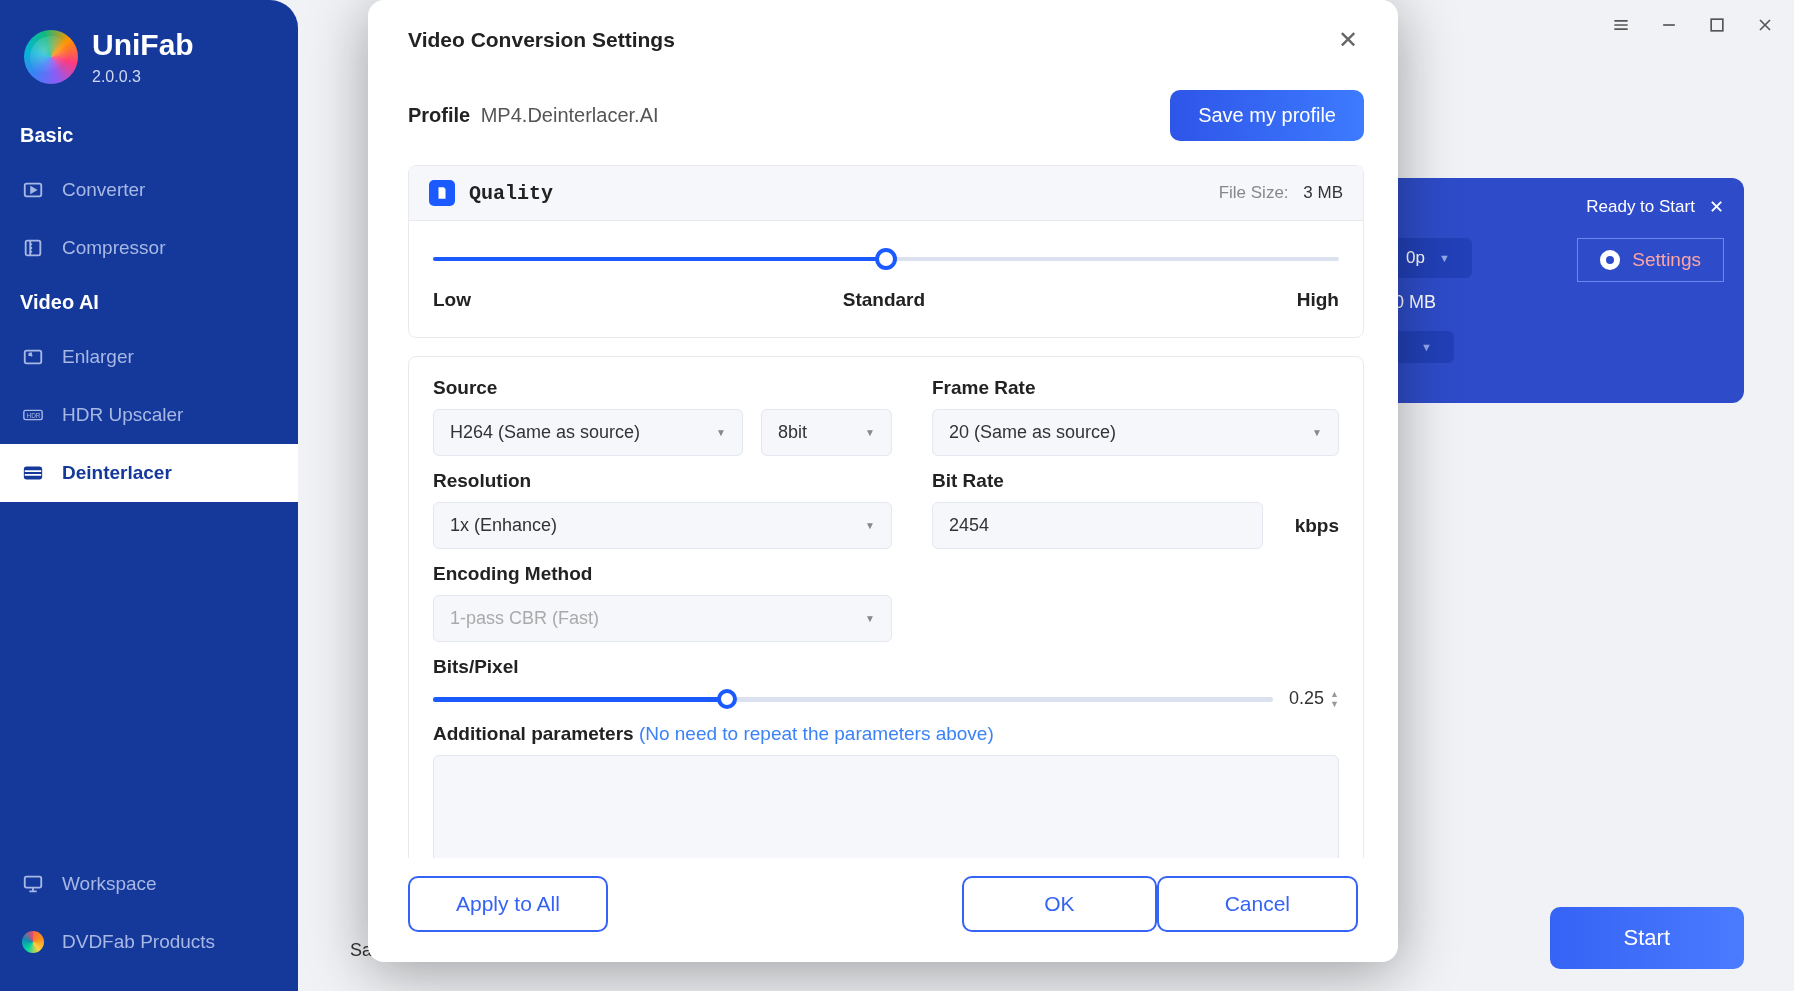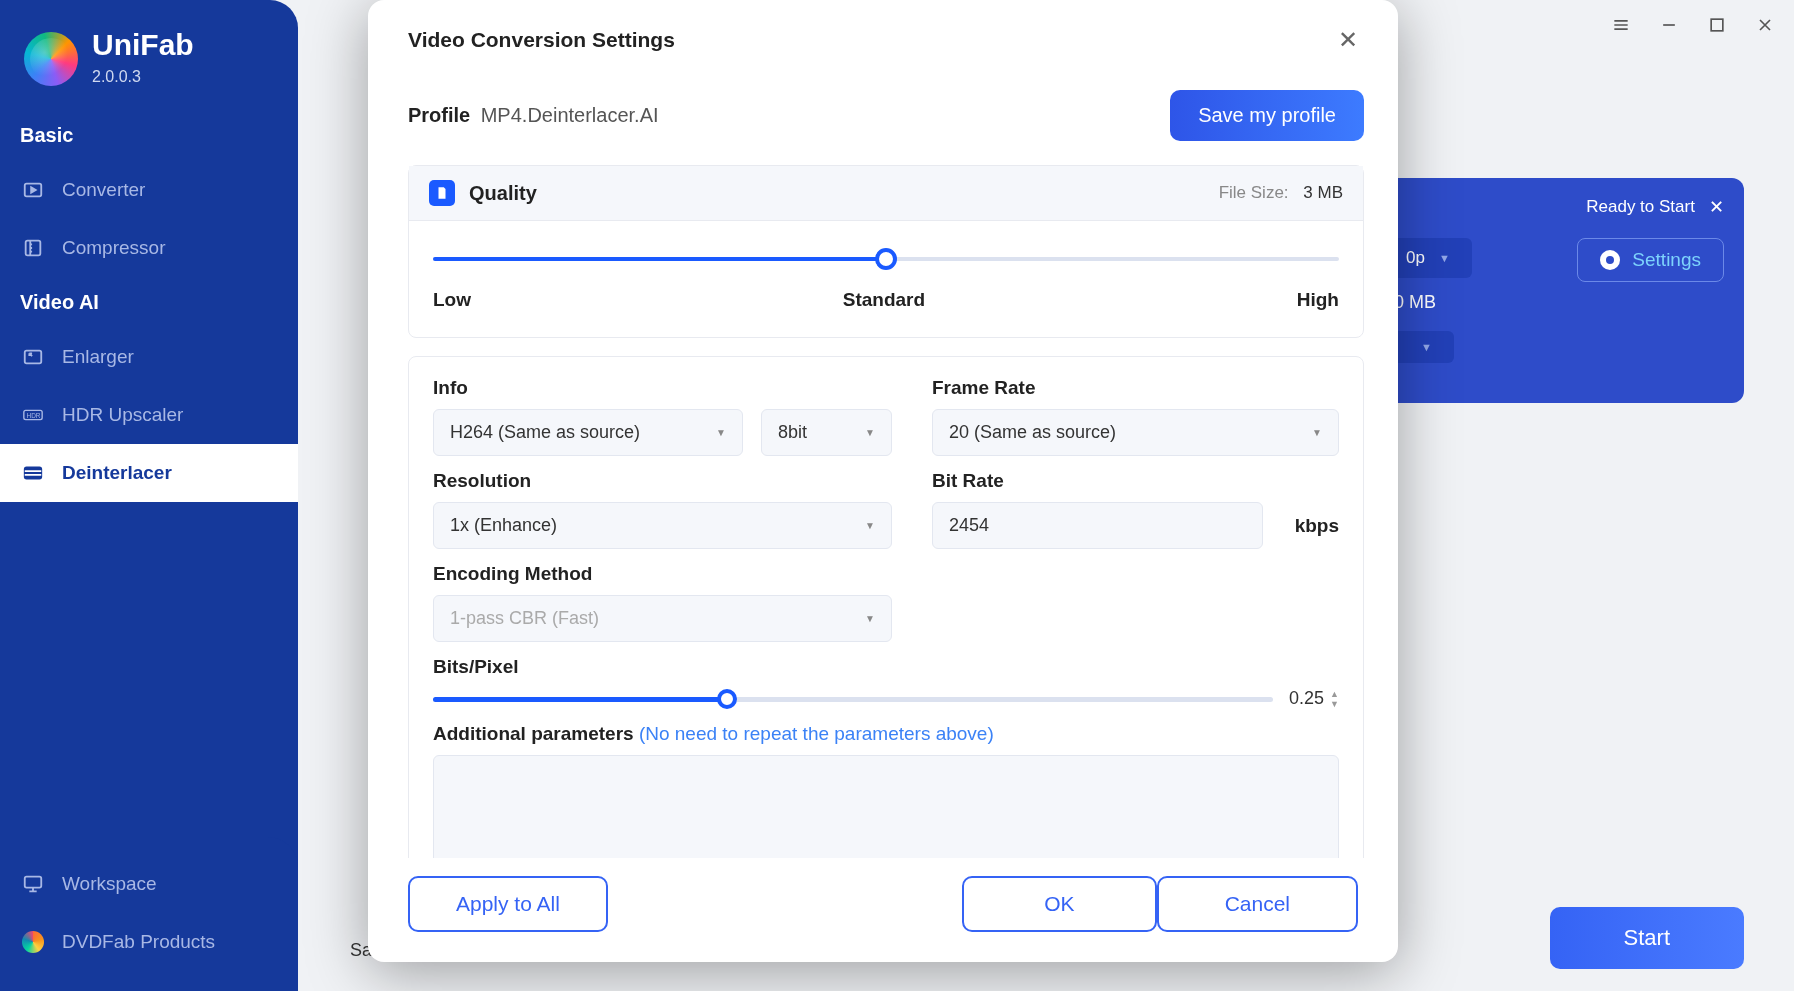--- a/index.html
+++ b/index.html
@@ -1,20 +1,20 @@
 <!DOCTYPE html>
 <html><head>
 <meta charset="utf-8">
 <style>
 * { margin: 0; padding: 0; box-sizing: border-box; font-family: -apple-system, BlinkMacSystemFont, "Segoe UI", Arial, sans-serif; }
 body { width: 1794px; height: 991px; background: #f0f2f5; overflow: hidden; position: relative; }
 
 
 .sidebar { position: absolute; left: 0; top: 0; width: 298px; height: 100%; background: #15399b; color: #fff; border-top-right-radius: 28px; }
-.logo-area { display: flex; align-items: flex-end; padding: 30px 24px 24px; gap: 14px; }
+.logo-area { display: flex; align-items: flex-start; padding: 30px 24px 24px; gap: 14px; }
 .logo-circle { width: 54px; height: 54px; border-radius: 50%; background: conic-gradient(from 45deg, #ff9500, #ff3b7f, #8b5cf6, #3b82f6, #06b6d4, #10b981, #ff9500); position: relative; }
 .logo-circle::after { content:''; position:absolute; inset:6px; border-radius:50%; background: radial-gradient(circle at 35% 35%, rgba(255,255,255,0.3), transparent 60%); }
 .brand { font-size: 30px; font-weight: 700; line-height: 1; }
 .version { font-size: 16px; margin-top: 8px; color: #d0d9f0; }
 
 .section-label { padding: 14px 20px; font-size: 20px; font-weight: 600; color: #fff; }
 .nav-item { display: flex; align-items: center; gap: 18px; padding: 18px 20px 18px 22px; font-size: 19px; color: #a8b8e5; cursor: pointer; }
 .nav-item.active { background: #fff; color: #15399b; font-weight: 600; border-top-right-radius: 0; border-bottom-right-radius: 0; width: 298px; }
 .nav-icon { width: 22px; height: 22px; display: inline-flex; align-items: center; justify-content: center; }
 .nav-icon svg { width: 22px; height: 22px; }
@@ -26,21 +26,21 @@
 .titlebar .tbicon { width: 22px; height: 22px; color: #555; cursor: pointer; display:flex; align-items:center; justify-content:center;}
 .titlebar .tbicon svg { width:20px; height:20px; }
 
 
 .bg-panel { position: absolute; right: 50px; top: 178px; width: 380px; background: #2e4cc9; color:#fff; border-radius: 12px; padding: 18px 20px 26px; }
 .bg-panel-top { display:flex; justify-content:flex-end; align-items:center; gap:14px; font-size:17px; margin-bottom: 20px;}
 .bg-panel-top .xclose { font-size:18px; cursor:pointer; }
 .bg-row { display:flex; align-items:center; gap: 18px; margin-bottom: 14px;}
 .bg-pill { background:#2240b8; padding: 10px 22px; border-radius: 6px; font-size:17px; display:flex; align-items:center; gap:14px;}
 .bg-pill .chev { font-size:11px; color:#93a8e8;}
-.settings-btn { border: 1.5px solid #6b89e8; background: transparent; color:#7dd3fc; padding: 10px 22px; border-radius: 8px; font-size:19px; display:flex; align-items:center; gap:12px; cursor:pointer;}
+.settings-btn { border: 1.5px solid #6b89e8; background: transparent; color:#fca5a5; padding: 10px 22px; border-radius: 0; font-size:19px; display:flex; align-items:center; gap:12px; cursor:pointer;}
 .gear-dot { width:20px; height:20px; border-radius:50%; background:#fff; display:flex; align-items:center; justify-content:center;}
 .gear-dot::after { content:''; width:8px; height:8px; border-radius:50%; background:#2e4cc9; }
 
 
 .start-btn { position:absolute; right: 50px; bottom: 22px; background: linear-gradient(to right, #3563f5, #4a7bff); color:#fff; border:none; font-size:22px; font-weight:500; padding: 18px 74px; border-radius: 10px; cursor:pointer;}
 .save-to { position:absolute; left:350px; bottom: 30px; font-size:18px; color:#333; }
 
 
 .modal { position: absolute; left: 368px; top: 0; width: 1030px; height: 962px; background:#fff; border-radius: 16px; box-shadow: 0 10px 60px rgba(0,0,0,0.35); display:flex; flex-direction:column; }
 .modal-header { padding: 22px 30px 8px 40px; display:flex; align-items:center; justify-content:space-between;}
@@ -51,21 +51,21 @@
 .modal-body::-webkit-scrollbar-thumb { background:#c8cdd6; border-radius:5px;}
 
 .profile-row { display:flex; align-items:center; justify-content:space-between; margin: 14px 0 24px; }
 .profile-label { font-size:20px; font-weight:700; color:#222; }
 .profile-value { font-size:20px; font-weight:400; color:#555; margin-left: 6px;}
 .save-profile-btn { background: linear-gradient(to right, #2e55e8, #3d7bff); color:#fff; border:none; font-size:20px; padding: 14px 28px; border-radius: 10px; cursor:pointer;}
 
 .section { background:#fff; border: 1px solid #e8eaf0; border-radius: 8px; margin-bottom: 18px; }
 .section-header { background:#f5f7fb; padding: 14px 20px; display:flex; align-items:center; justify-content:space-between; border-bottom: 1px solid #e8eaf0;}
 .section-header-left { display:flex; align-items:center; gap:14px;}
-.section-title { font-size:20px; font-weight:700; color:#222;}
+.section-title { font-size:20px; font-weight:700; color:#222;font-family:Liberation Mono, monospace;}
 .sec-icon { width:26px; height:26px; border-radius:5px; display:flex; align-items:center; justify-content:center;}
 .sec-icon.blue-doc { background:#1a5aff; }
 .sec-icon.blue-play { background:#1a5aff; }
 .sec-icon svg { width:14px; height:14px; fill:#fff; }
 .filesize { font-size:17px; color:#888; }
 .filesize-val { color:#333; margin-left: 10px;}
 .source-info { font-size:17px; color:#888;}
 
 .section-body { padding: 20px 24px 26px; }
 
@@ -280,21 +280,21 @@
           <span>Standard</span>
           <span>High</span>
         </div>
       </div>
     </div>
 
     <div class="section">
       <div class="section-body">
         <div class="form-grid">
           <div>
-            <div class="field-label">Info</div>
+            <div class="field-label">Source</div>
             <div class="field-row">
               <div class="select-box w-280">
                 <span>H264 (Same as source)</span>
                   <span class="dd">▼</span>
               </div>
               <div class="select-box w-120">
                 <span>8bit</span>
                   <span class="dd">▼</span>
               </div>
             </div>

